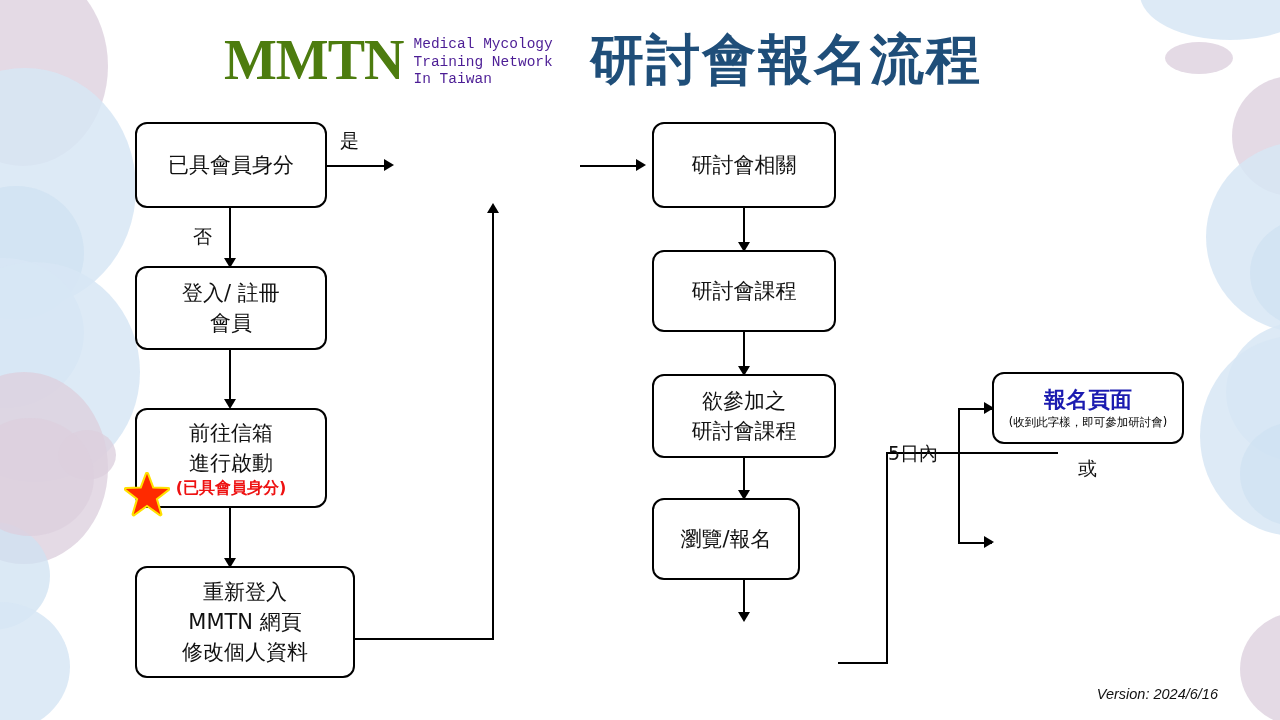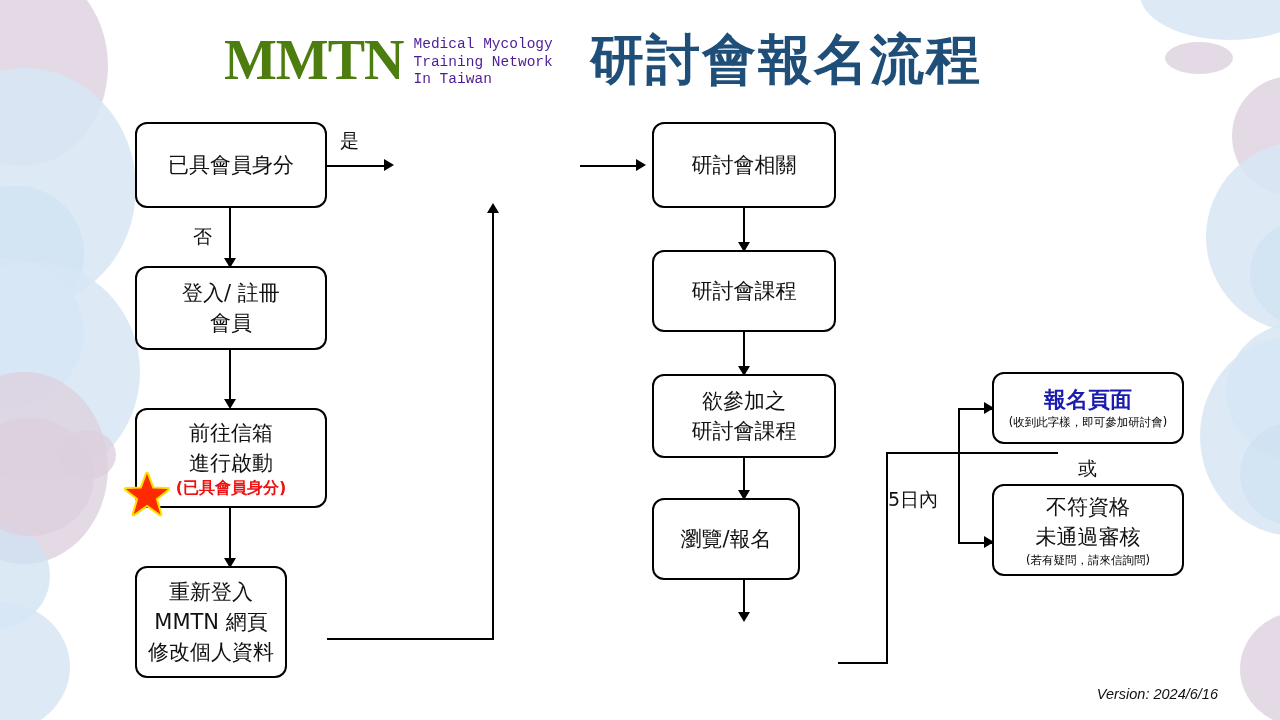--- a/index.html
+++ b/index.html
@@ -236,21 +236,21 @@
   <div class="line h" style="left:886px; top:452px; width:172px;"></div>
 
   <div class="line v" style="left:958px; top:408px; height:136px;"></div>
 
   <div class="line h" style="left:958px; top:408px; width:34px;"></div>
   <div class="arrow right" style="left:984px; top:402px;"></div>
 
   <div class="line h" style="left:958px; top:542px; width:34px;"></div>
   <div class="arrow right" style="left:984px; top:536px;"></div>
 
-  <div class="edge-label" style="left:888px; top:442px;margin-top:46px;">5日內</div>
+  <div class="edge-label" style="left:888px; top:442px;">5日內</div>
   <div class="edge-label" style="left:1078px; top:457px;">或</div>
 
   <div class="node" style="left:135px; top:122px; width:192px; height:86px;">
     <span>已具會員身分</span>
   </div>
 
   <div class="node" style="left:135px; top:266px; width:192px; height:84px;">
     <span>登入/ 註冊
 會員</span>
   </div>
@@ -259,21 +259,21 @@
     <span>前往信箱
 進行啟動</span>
     <span class="warn">(已具會員身分)</span>
   </div>
 
   <svg id="star" viewBox="0 0 100 100" style="left:124px; top:472px;">
     <polygon points="50,4 62,36 96,37 69,58 79,92 50,71 21,92 31,58 4,37 38,36" fill="#ff2a00" stroke="#ffe100" stroke-width="9" stroke-linejoin="round"></polygon>
     <polygon points="50,4 62,36 96,37 69,58 79,92 50,71 21,92 31,58 4,37 38,36" fill="#ff2a00"></polygon>
   </svg>
 
-  <div class="node" style="left:135px; top:566px; width:152px; height:112px;">
+  <div class="node" style="left:135px; top:566px; width:220px; height:112px;">
     <span>重新登入
 MMTN 網頁
 修改個人資料</span>
   </div>
 
 
   <div class="node" style="left:652px; top:122px; width:184px; height:86px;">
     <span>研討會相關</span>
   </div>
 
@@ -289,21 +289,16 @@
   <div class="node" style="left:652px; top:498px; width:148px; height:82px;">
     <span>瀏覽/報名</span>
   </div>
 
 
   <div class="node" style="left:992px; top:372px; width:192px; height:72px;">
     <span class="hl">報名頁面</span>
     <span class="sub">(收到此字樣，即可參加研討會)</span>
   </div>
 
-  <div class="node" style="left:992px; top:484px; width:192px; height:92px;">
-    <span>不符資格
-未通過審核</span>
-    <span class="sub">(若有疑問，請來信詢問)</span>
-  </div>
 
   <div id="version">Version: 2024/6/16</div>
 
 </div>
 
 </body></html>

